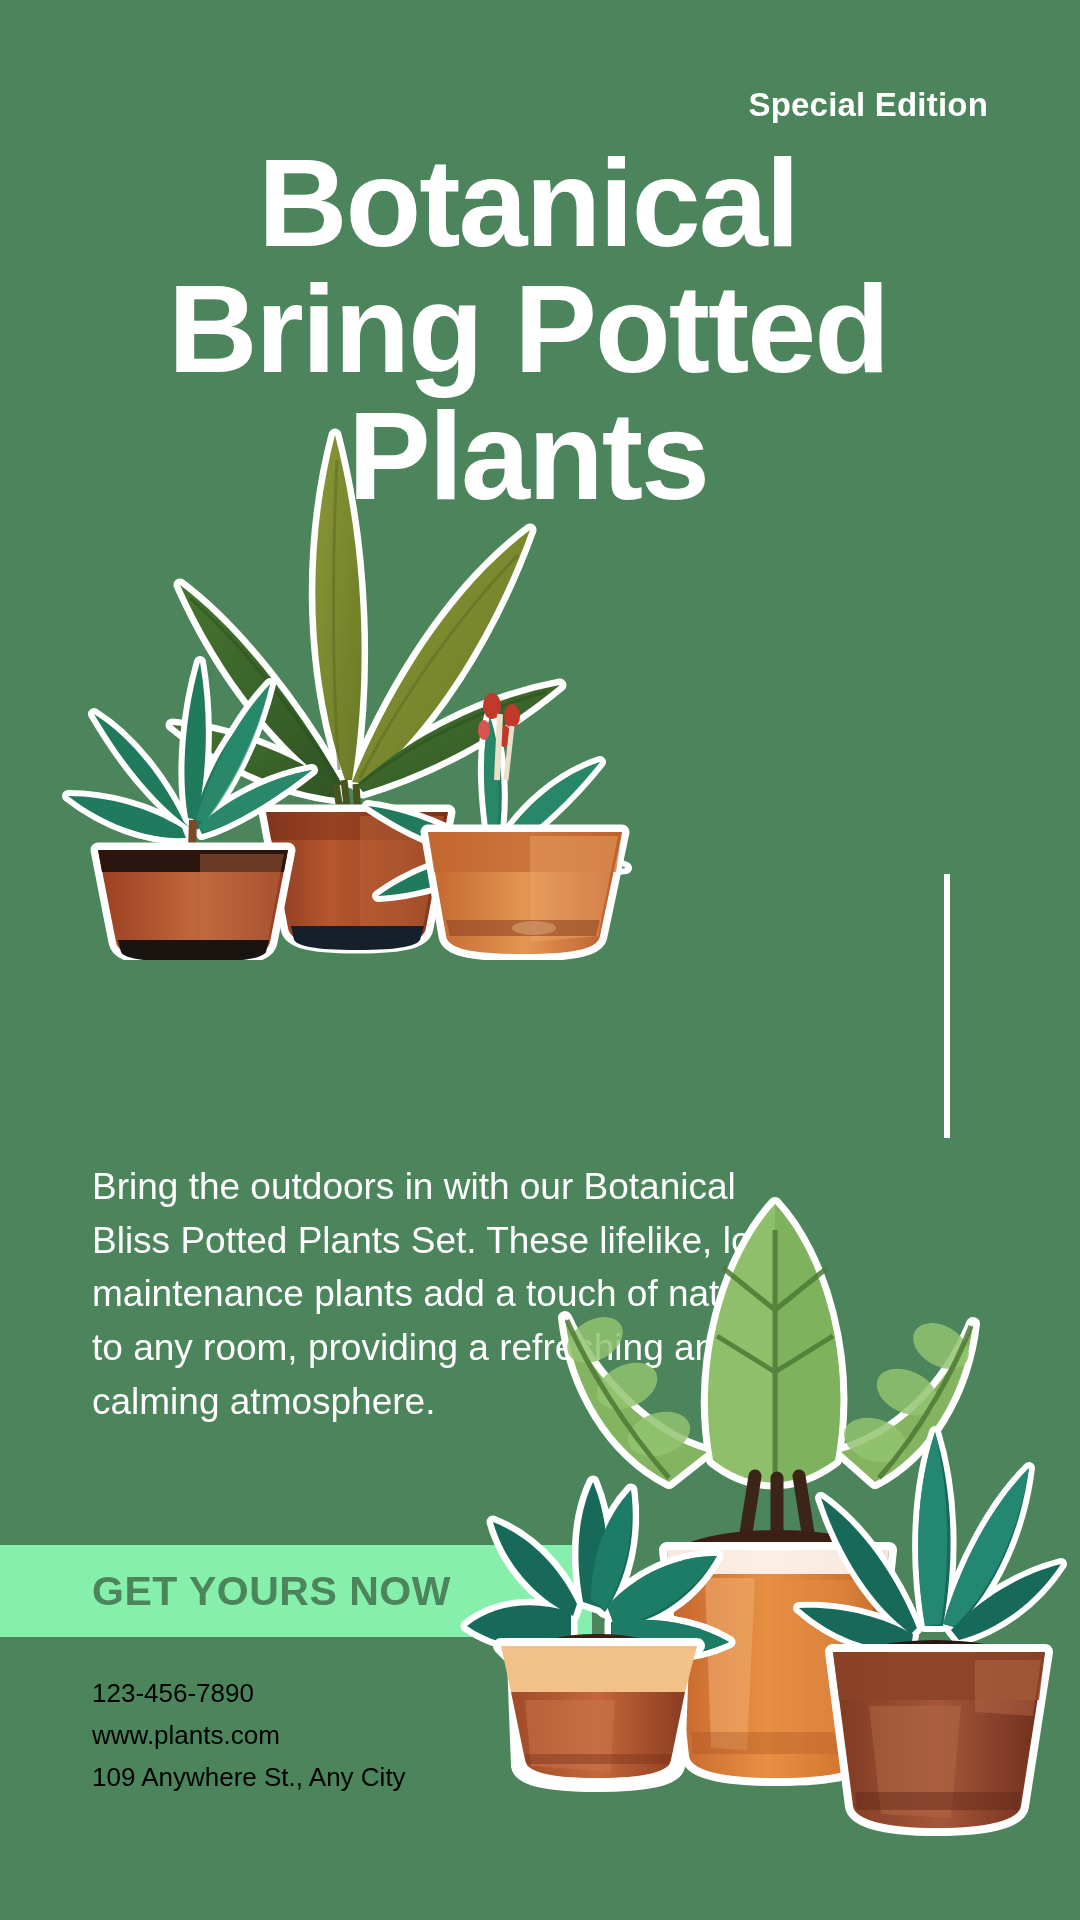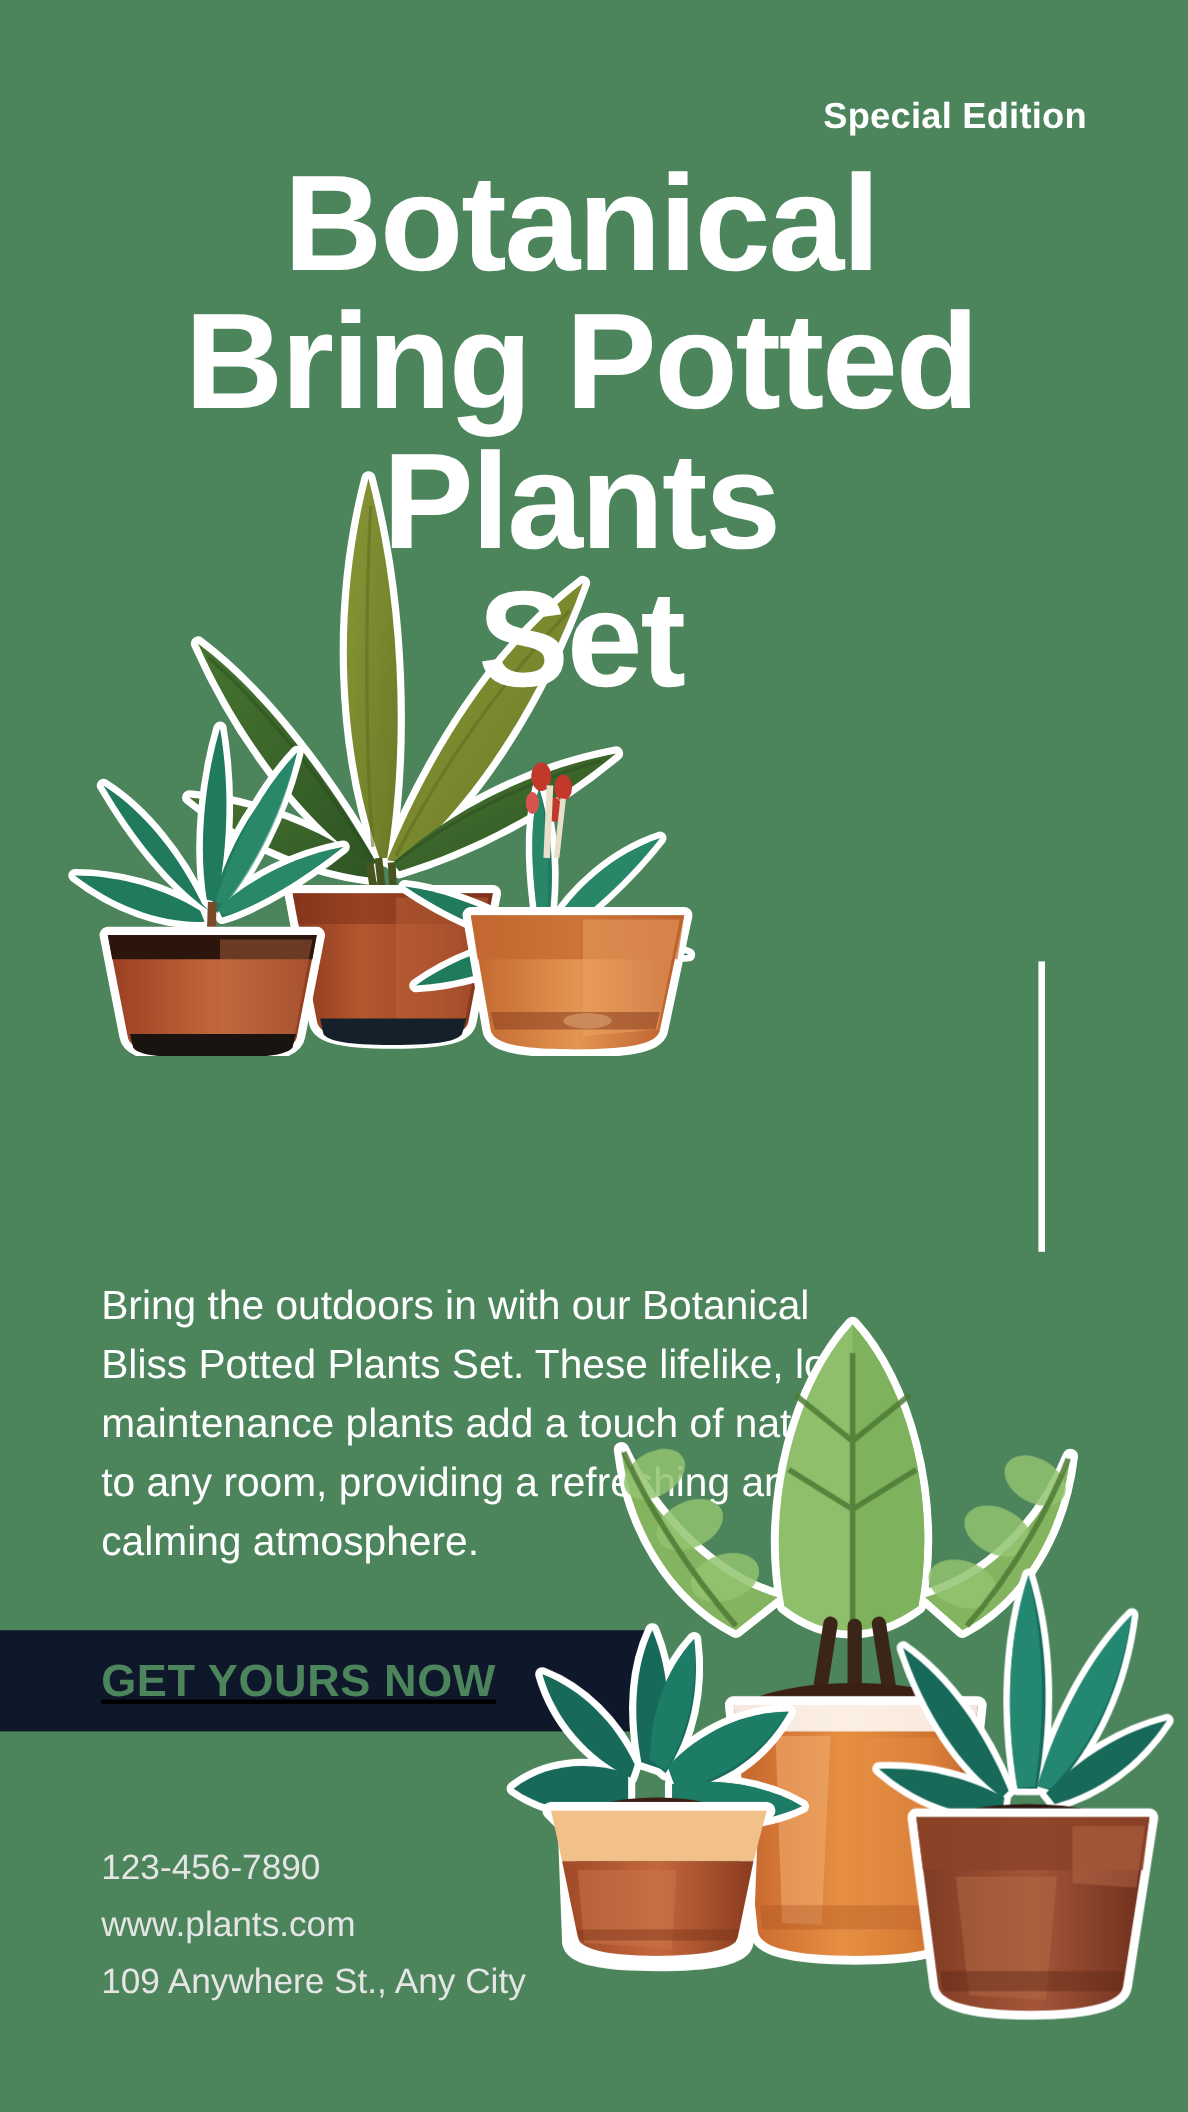--- a/index.html
+++ b/index.html
@@ -45,35 +45,35 @@
   .body-copy{
     position:absolute;left:92px;top:1160px;
     width:700px;
     color:#FFFFFF;font-size:37px;line-height:1.45;
     font-weight:300;z-index:7;
   }
   .body-copy p{margin:0;}
 
   
   .cta-banner{
-    position:absolute;left:0;top:1482px;
-    width:592px;height:92px;background:#0f172a;
-    z-index:6;display:flex;align-items:center;text-decoration:underline;
+    position:absolute;left:0;top:1545px;
+    width:592px;height:92px;background:#86efac;
+    z-index:6;display:flex;align-items:center;
   }
   .cta-label{
     margin-left:92px;
     color:#4C845C;font-size:41px;font-weight:700;
     letter-spacing:.5px;white-space:nowrap;
   }
 
   
   .contact{
     position:absolute;left:92px;top:1672px;
-    z-index:7;color:#e5e5e5;
-    font-size:32px;font-weight:300;line-height:1.62;
+    z-index:7;color:#000000;
+    font-size:26px;font-weight:300;line-height:1.62;
   }
   .contact div{white-space:nowrap;}
 
   
   .footer-art{
     position:absolute;left:455px;top:1160px;
     width:625px;height:760px;z-index:8;
   }
   .footer-art svg{display:block;width:100%;height:100%;}
 </style>
@@ -81,21 +81,20 @@
 <body>
 
 <div class="poster">
 
   <div class="eyebrow">Special Edition</div>
 
   <div class="title-block">
     <span class="title-line">Botanical</span>
     <span class="title-line">Bring Potted</span>
     <span class="title-line">Plants</span>
-    <span class="title-line">Set</span>
   </div>
 
   <div class="accent-rule"></div>
 
   <div class="hero-art">
     <svg viewBox="0 0 620 580" xmlns="http://www.w3.org/2000/svg">
       <defs>
         <linearGradient id="gOlive" x1="0" y1="0" x2="1" y2="1">
           <stop offset="0" stop-color="#8A9636"></stop>
             <stop offset="1" stop-color="#6A7A26"></stop>

